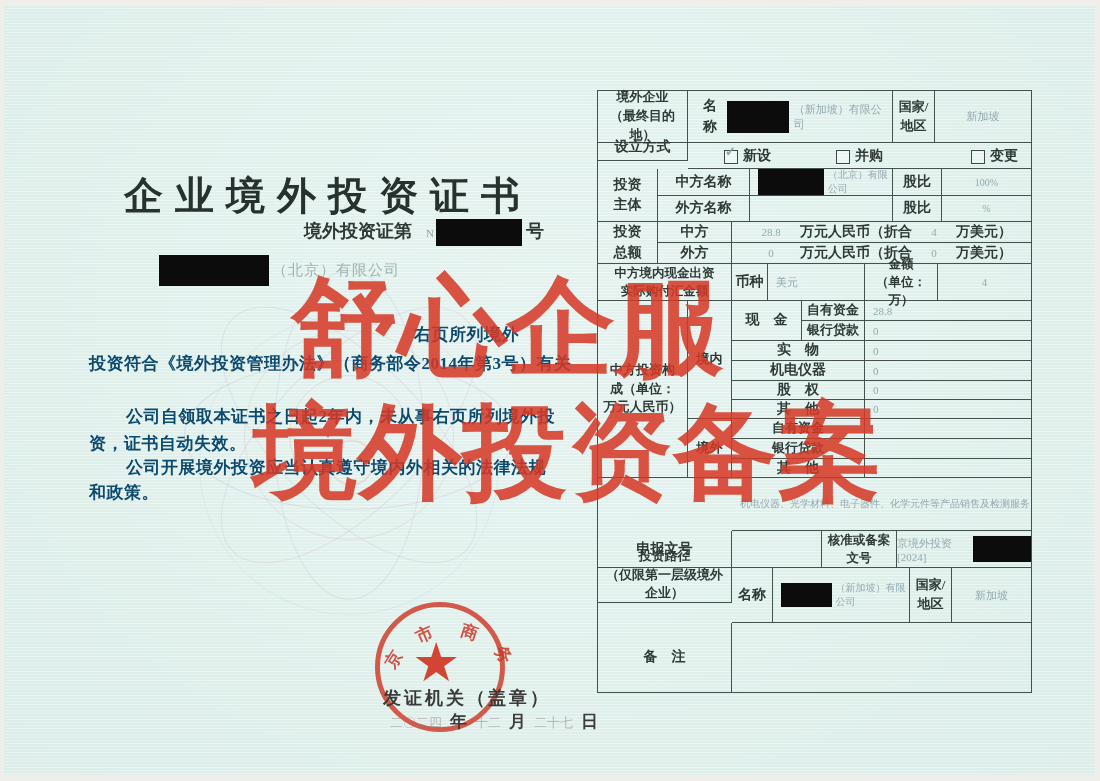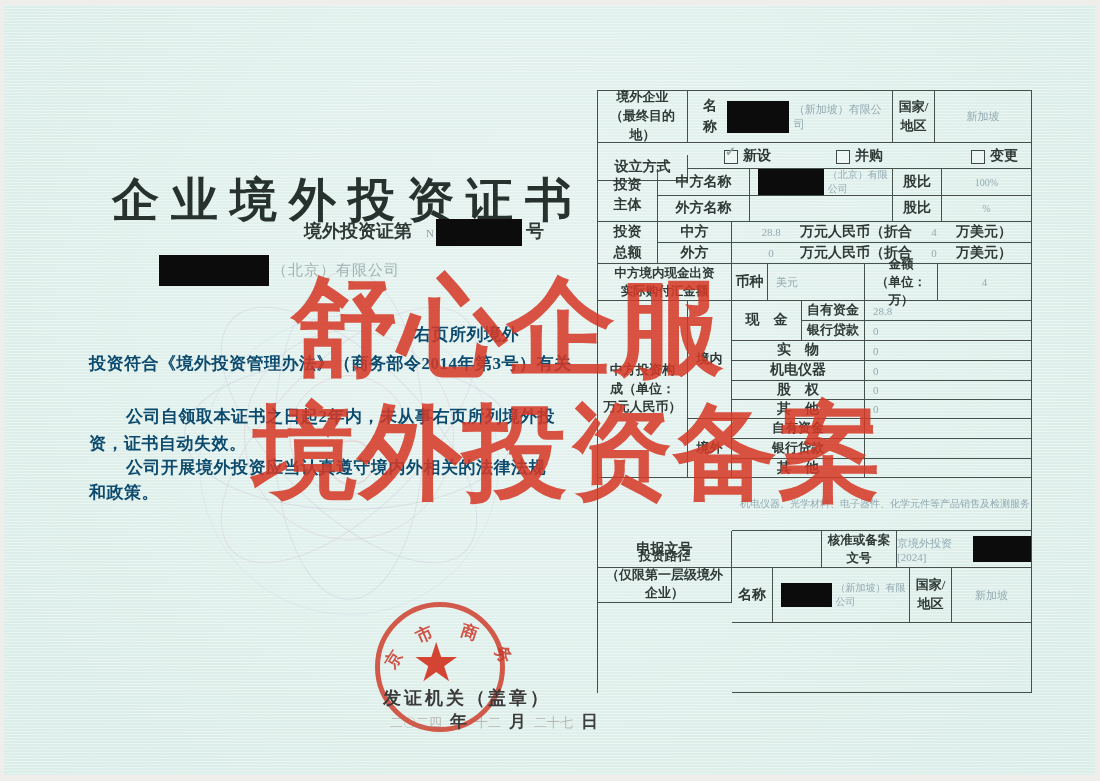--- a/index.html
+++ b/index.html
@@ -27,21 +27,21 @@
   .g2{width:330px;height:150px;border:1px solid rgba(165,135,195,.32);transform:translate(-50%,-50%) rotate(45deg);}
   .g3{width:330px;height:150px;border:1px solid rgba(150,140,200,.30);transform:translate(-50%,-50%) rotate(90deg);}
   .g4{width:330px;height:150px;border:1px solid rgba(185,125,175,.30);transform:translate(-50%,-50%) rotate(135deg);}
   .g5{width:210px;height:210px;border:1px solid rgba(200,120,150,.30);transform:translate(-50%,-50%);}
   .g6{width:120px;height:120px;border:1px solid rgba(210,110,140,.32);transform:translate(-50%,-50%);}
   .g7{width:46px;height:46px;border:2px solid rgba(225,110,130,.30);transform:translate(-45%,10%);}
   .g8{width:300px;height:300px;border:1px solid rgba(140,160,210,.22);transform:translate(-50%,-40%);}
   
   .cert-title{
     position:absolute;left:108px;top:164px;width:432px;z-index:2;
-    font-size:47px;font-weight:700;letter-spacing:12px;color:#27322e;
+    font-size:39px;font-weight:700;letter-spacing:12px;color:#27322e;
     text-align:center;white-space:nowrap;
   }
   .cert-no{position:absolute;left:300px;top:214px;z-index:2;font-size:18px;font-weight:700;color:#2e3834;white-space:nowrap;}
   .cert-no .nhint{font-size:11px;color:#8aa0a5;font-weight:400;margin-left:14px;}
   .redact{display:inline-block;background:#0c0c0c;vertical-align:middle;}
   .cert-no .redact{width:86px;height:27px;margin:0 4px 0 2px;}
   .company-redact{position:absolute;left:155px;top:250px;width:110px;height:31px;background:#0c0c0c;z-index:4;}
   .company-faint{position:absolute;left:268px;top:256px;z-index:2;font-size:15px;color:#9fb4b1;letter-spacing:1px;}
   .bodyline{position:absolute;left:85px;width:430px;z-index:2;font-size:17px;font-weight:700;color:#0c4a6e;letter-spacing:.5px;white-space:nowrap;}
   .bl-right{text-align:right;}
@@ -131,21 +131,21 @@
 
     <div class="c lbl xs" style="left:0;top:0;width:90px;height:52px">境外企业
 （最终目的地）</div>
     <div class="c namecell left" style="left:90px;top:0;width:205px;height:52px">
       <span class="lbl">名称</span>&nbsp;<span class="redact"></span><span class="f v11">（新加坡）有限公司</span>
     </div>
     <div class="c lbl xs" style="left:295px;top:0;width:42px;height:52px">国家/
 地区</div>
     <div class="c f v11" style="left:337px;top:0;width:97px;height:52px">新加坡</div>
 
-    <div class="c lbl" style="left:0;top:64px;width:90px;height:26px">设立方式</div>
+    <div class="c lbl" style="left:0;top:44px;width:90px;height:26px">设立方式</div>
     <div class="c" style="left:90px;top:52px;width:344px;height:26px">
       <span class="opt" style="left:36px">
           <span class="cbox">
             <span class="tick">✓</span>
           </span>
           <span>新设</span>
         </span>
       <span class="opt" style="left:148px">
           <span class="cbox"></span>
           <span>并购</span>
@@ -244,19 +244,20 @@
 企业）</div>
     <div class="c lbl" style="left:134px;top:477px;width:41px;height:55px">名称</div>
     <div class="c left" style="left:175px;top:477px;width:137px;height:55px">
       <span class="redact pathredact"></span>
         <span class="f v10">（新加坡）有限公司</span>
     </div>
     <div class="c lbl xs" style="left:312px;top:477px;width:42px;height:55px">国家/
 地区</div>
     <div class="c f v11" style="left:354px;top:477px;width:80px;height:55px">新加坡</div>
 
+    <div class="c lbl" style="left:0;top:532px;width:134px;height:70px">备　注</div>
     <div class="c" style="left:134px;top:532px;width:300px;height:70px"></div>
   </div>
 
   <div class="wm wm2">境外投资备案</div>
   <div class="wm wm1">舒心企服</div>
 
 </div>
 
 </body></html>

